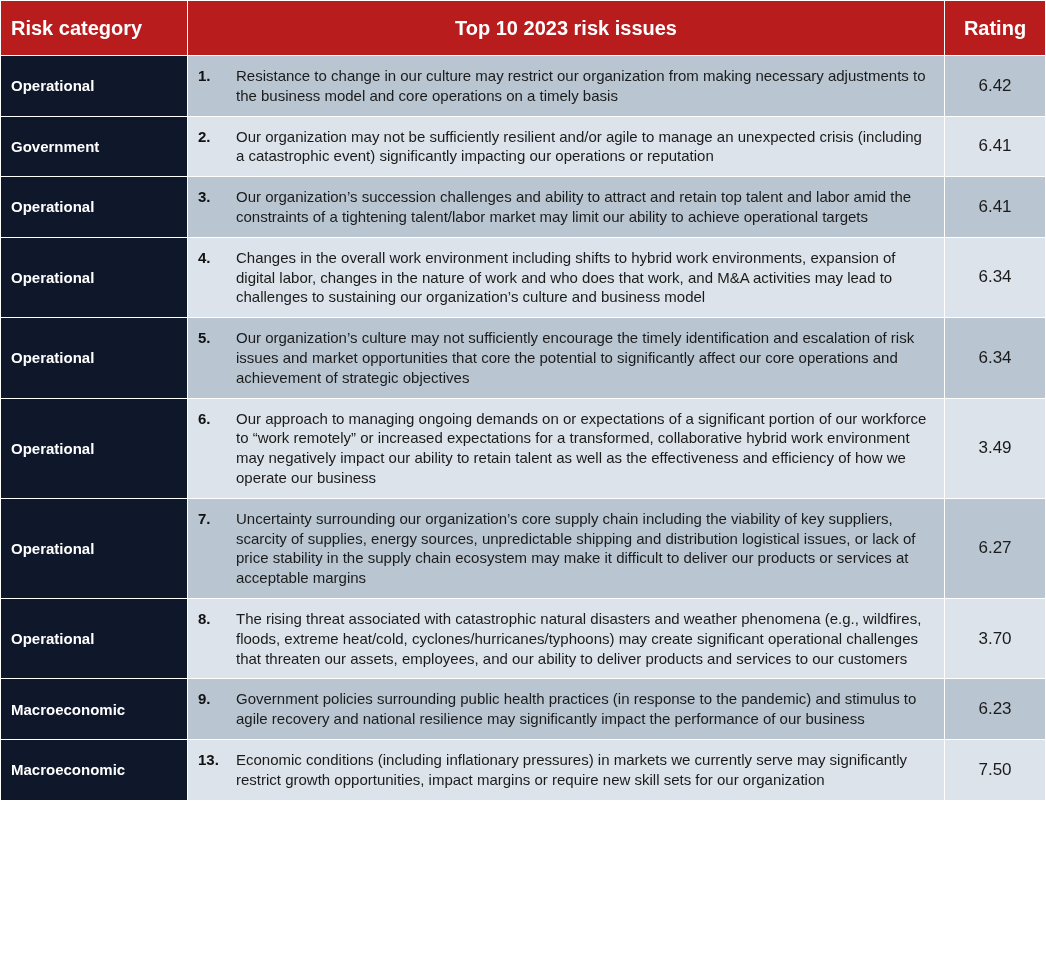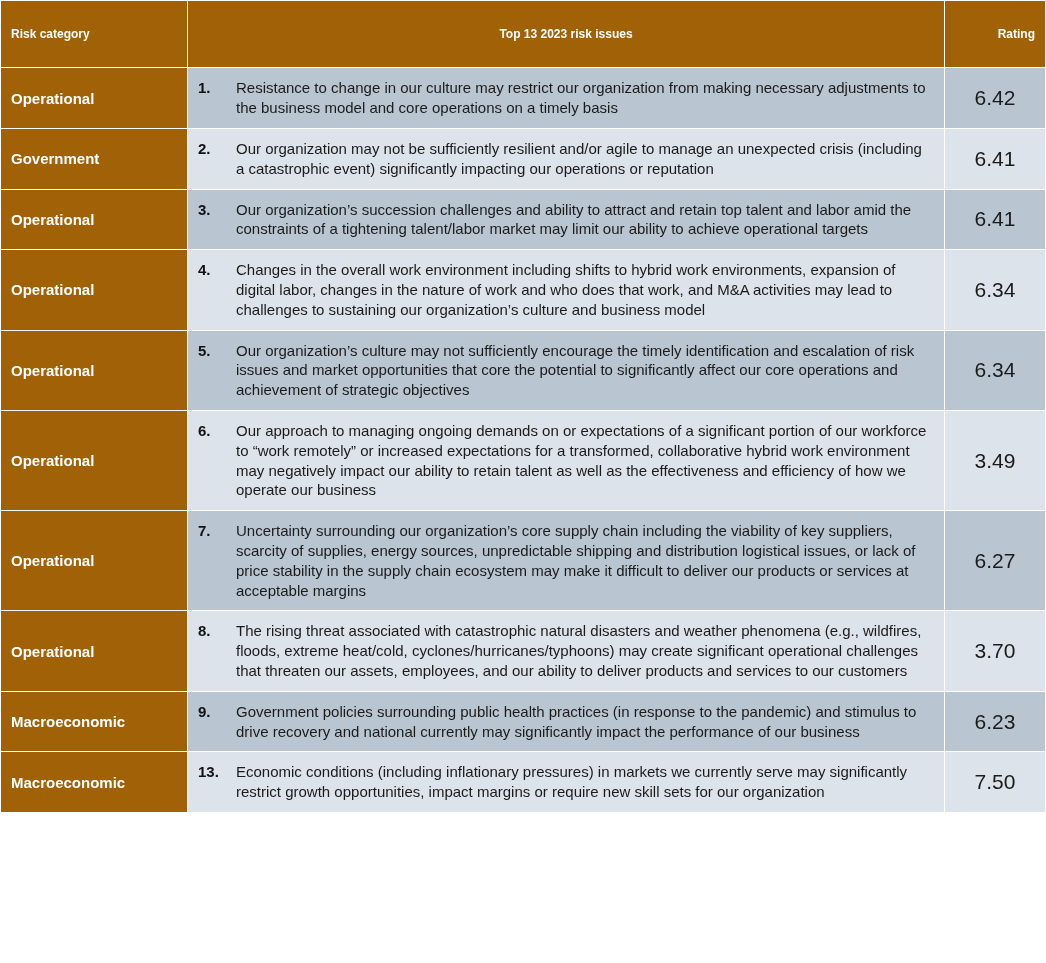--- a/index.html
+++ b/index.html
@@ -16,42 +16,42 @@
     width: 1046px;
     table-layout: fixed;
   }
   table.risk-table th,
   table.risk-table td {
     border: 1px solid #ffffff;
     vertical-align: middle;
   }
   
   thead th {
-    background: #a16207;
+    background: #b91c1c;
     color: #ffffff;
-    font-size: 12px;
+    font-size: 20px;
     font-weight: bold;
-    padding: 26px 10px;
+    padding: 15px 10px;
     line-height: 1.2;
   }
   th.col-category {
     width: 166px;
     text-align: left;
     padding-left: 10px;
   }
   th.col-issues {
     text-align: center;
   }
   th.col-rating {
     width: 80px;
-    text-align: right;
+    text-align: center;
   }
   
   td.category {
-    background: #a16207;
+    background: #0f172a;
     color: #ffffff;
     font-size: 15px;
     font-weight: bold;
     padding: 6px 10px;
     width: 166px;
     vertical-align: middle;
   }
   
   td.issue {
     padding: 10px 14px 10px 10px;
@@ -70,42 +70,42 @@
     flex: 0 0 38px;
     color: #111111;
   }
   td.issue .txt {
     flex: 1 1 auto;
   }
   
   td.rating {
     width: 80px;
     text-align: center;
-    font-size: 21px;
+    font-size: 17px;
     color: #1b1b1b;
     vertical-align: middle;
   }
   
   tr.band-dark td.issue,
   tr.band-dark td.rating {
     background: #b9c6d2;
   }
   tr.band-light td.issue,
   tr.band-light td.rating {
     background: #dde3ea;
   }
 </style>
 </head>
 <body>
 
 <table class="risk-table">
   <thead>
     <tr>
       <th class="col-category">Risk category</th>
-      <th class="col-issues">Top 13 2023 risk issues</th>
+      <th class="col-issues">Top 10 2023 risk issues</th>
       <th class="col-rating">Rating</th>
     </tr>
   </thead>
   <tbody>
     <tr class="band-dark">
       <td class="category">Operational</td>
       <td class="issue">
         <div class="issue-inner">
           <span class="num">1.</span>
           <span class="txt">Resistance to change in our culture may restrict our organization from making necessary adjustments to the business model and core operations on a timely basis</span>
@@ -181,21 +181,21 @@
           <span class="txt">The rising threat associated with catastrophic natural disasters and weather phenomena (e.g., wildfires, floods, extreme heat/cold, cyclones/hurricanes/typhoons) may create significant operational challenges that threaten our assets, employees, and our ability to deliver products and services to our customers</span>
         </div>
       </td>
       <td class="rating">3.70</td>
     </tr>
     <tr class="band-dark">
       <td class="category">Macroeconomic</td>
       <td class="issue">
         <div class="issue-inner">
           <span class="num">9.</span>
-          <span class="txt">Government policies surrounding public health practices (in response to the pandemic) and stimulus to drive recovery and national currently may significantly impact the performance of our business</span>
+          <span class="txt">Government policies surrounding public health practices (in response to the pandemic) and stimulus to agile recovery and national resilience may significantly impact the performance of our business</span>
         </div>
       </td>
       <td class="rating">6.23</td>
     </tr>
     <tr class="band-light">
       <td class="category">Macroeconomic</td>
       <td class="issue">
         <div class="issue-inner">
           <span class="num">13.</span>
           <span class="txt">Economic conditions (including inflationary pressures) in markets we currently serve may significantly restrict growth opportunities, impact margins or require new skill sets for our organization</span>

